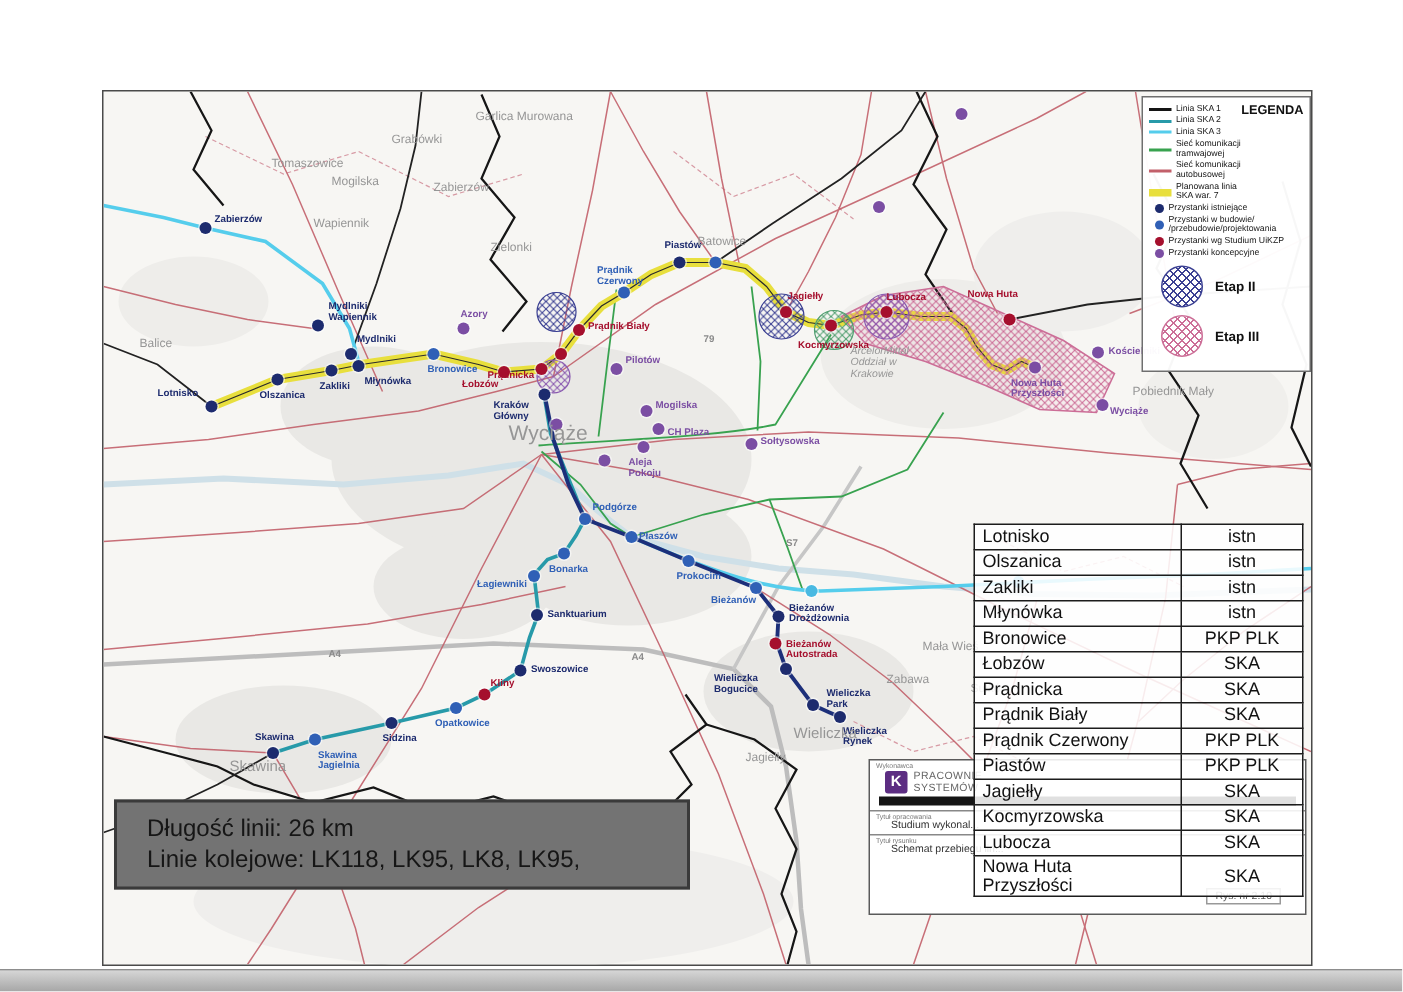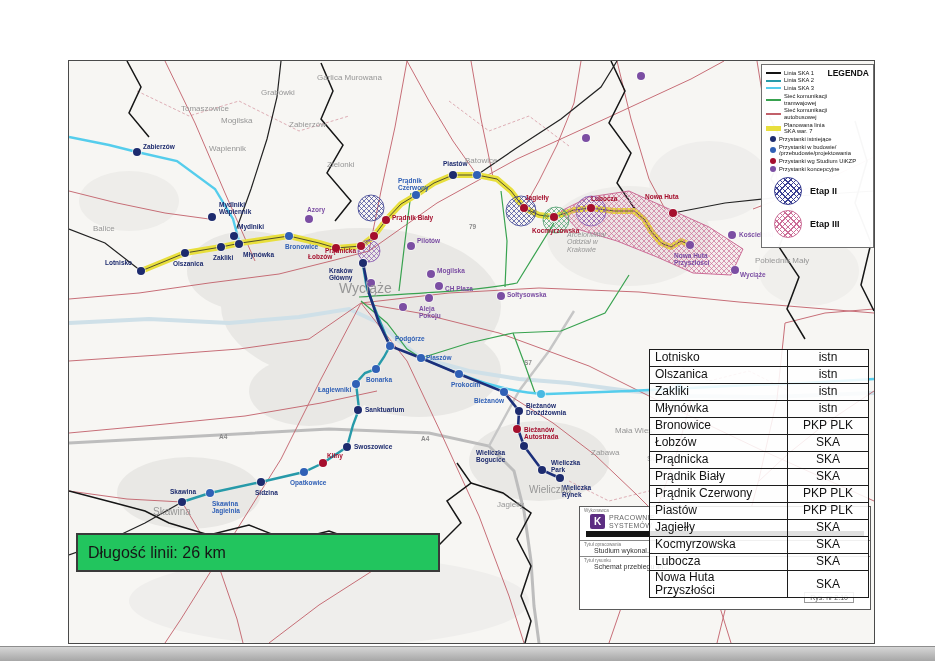--- a/index.html
+++ b/index.html
@@ -18,21 +18,21 @@
   .legend{position:absolute;left:692px;top:3px;width:104px;background:rgba(255,255,255,.97);border:1px solid #6f6f6f;padding:3px 3px 4px 4px;z-index:5;}
   .lg-head{position:absolute;top:3px;right:4px;font-size:8.5px;font-weight:bold;color:#111;}
   .lg-row{display:flex;align-items:center;gap:3px;margin:1.5px 0;}
   .lg-line{width:15px;height:2px;flex:0 0 auto;}
   .lg-dot{width:6px;height:6px;border-radius:50%;flex:0 0 auto;margin-left:4px;}
   .lg-txt{font-size:5.8px;color:#151515;line-height:1.1;white-space:pre-line;}
   .etap-row{display:flex;align-items:center;gap:8px;margin:5px 0 5px 8px;}
   .etap-circle{width:26px;height:26px;border-radius:50%;flex:0 0 auto;}
   .etap-label{font-size:9px;font-weight:bold;color:#111;}
   
-  .infobox{position:absolute;left:7px;top:472px;width:340px;background:#22c55e;border:2px solid #3a3a3a;padding:7px 10px;z-index:5;}
+  .infobox{position:absolute;left:7px;top:472px;width:340px;background:#737373;border:2px solid #3a3a3a;padding:7px 20px;z-index:5;}
   .infobox div{font-size:16px;color:#161616;line-height:1.32;}
   
   .titleblock{position:absolute;left:510px;top:445px;width:290px;height:102px;background:#fff;border:1px solid #5a5a5a;z-index:3;font-size:6px;color:#444;}
   .tb-sec{border-bottom:1px solid #888;padding:1px 4px 2px 4px;}
   .tb-label{font-size:4.6px;color:#777;}
   .tb-logo-row{display:flex;align-items:center;gap:4px;margin:1px 0 2px 6px;}
   .tb-logo{width:15px;height:15px;background:#5c2d82;color:#fff;font-weight:bold;font-size:10px;display:flex;align-items:center;justify-content:center;border-radius:2px;}
   .tb-company{font-size:7px;color:#666;letter-spacing:.3px;line-height:1.05;}
   .tb-bar{height:6px;background:#151515;margin:1px 2px;}
   .tb-val{font-size:7px;color:#333;margin-left:10px;}
@@ -349,20 +349,21 @@
           </div>
           <div class="etap-row">
             <span class="etap-circle" style="border: 1px solid rgb(204, 110, 151); background: repeating-linear-gradient(45deg, rgb(204, 110, 151) 0px, rgb(204, 110, 151) 0.8px, transparent 0.8px, transparent 4px), repeating-linear-gradient(135deg, rgb(204, 110, 151) 0px, rgb(204, 110, 151) 0.8px, transparent 0.8px, transparent 4px);"></span>
             <span class="etap-label">Etap III</span>
           </div>
         </div>
     </div>
 
     <div class="infobox">
       <div>Długość linii: 26 km</div>
+      <div>Linie kolejowe: LK118, LK95, LK8, LK95,</div>
     </div>
 
     <div class="titleblock">
       <div class="tb-sec">
         <div class="tb-label">Wykonawca</div>
         <div class="tb-logo-row">
           <div class="tb-logo">K</div>
           <div class="tb-company">
             <div>PRACOWNIE</div>
             <div>SYSTEMÓW</div>

